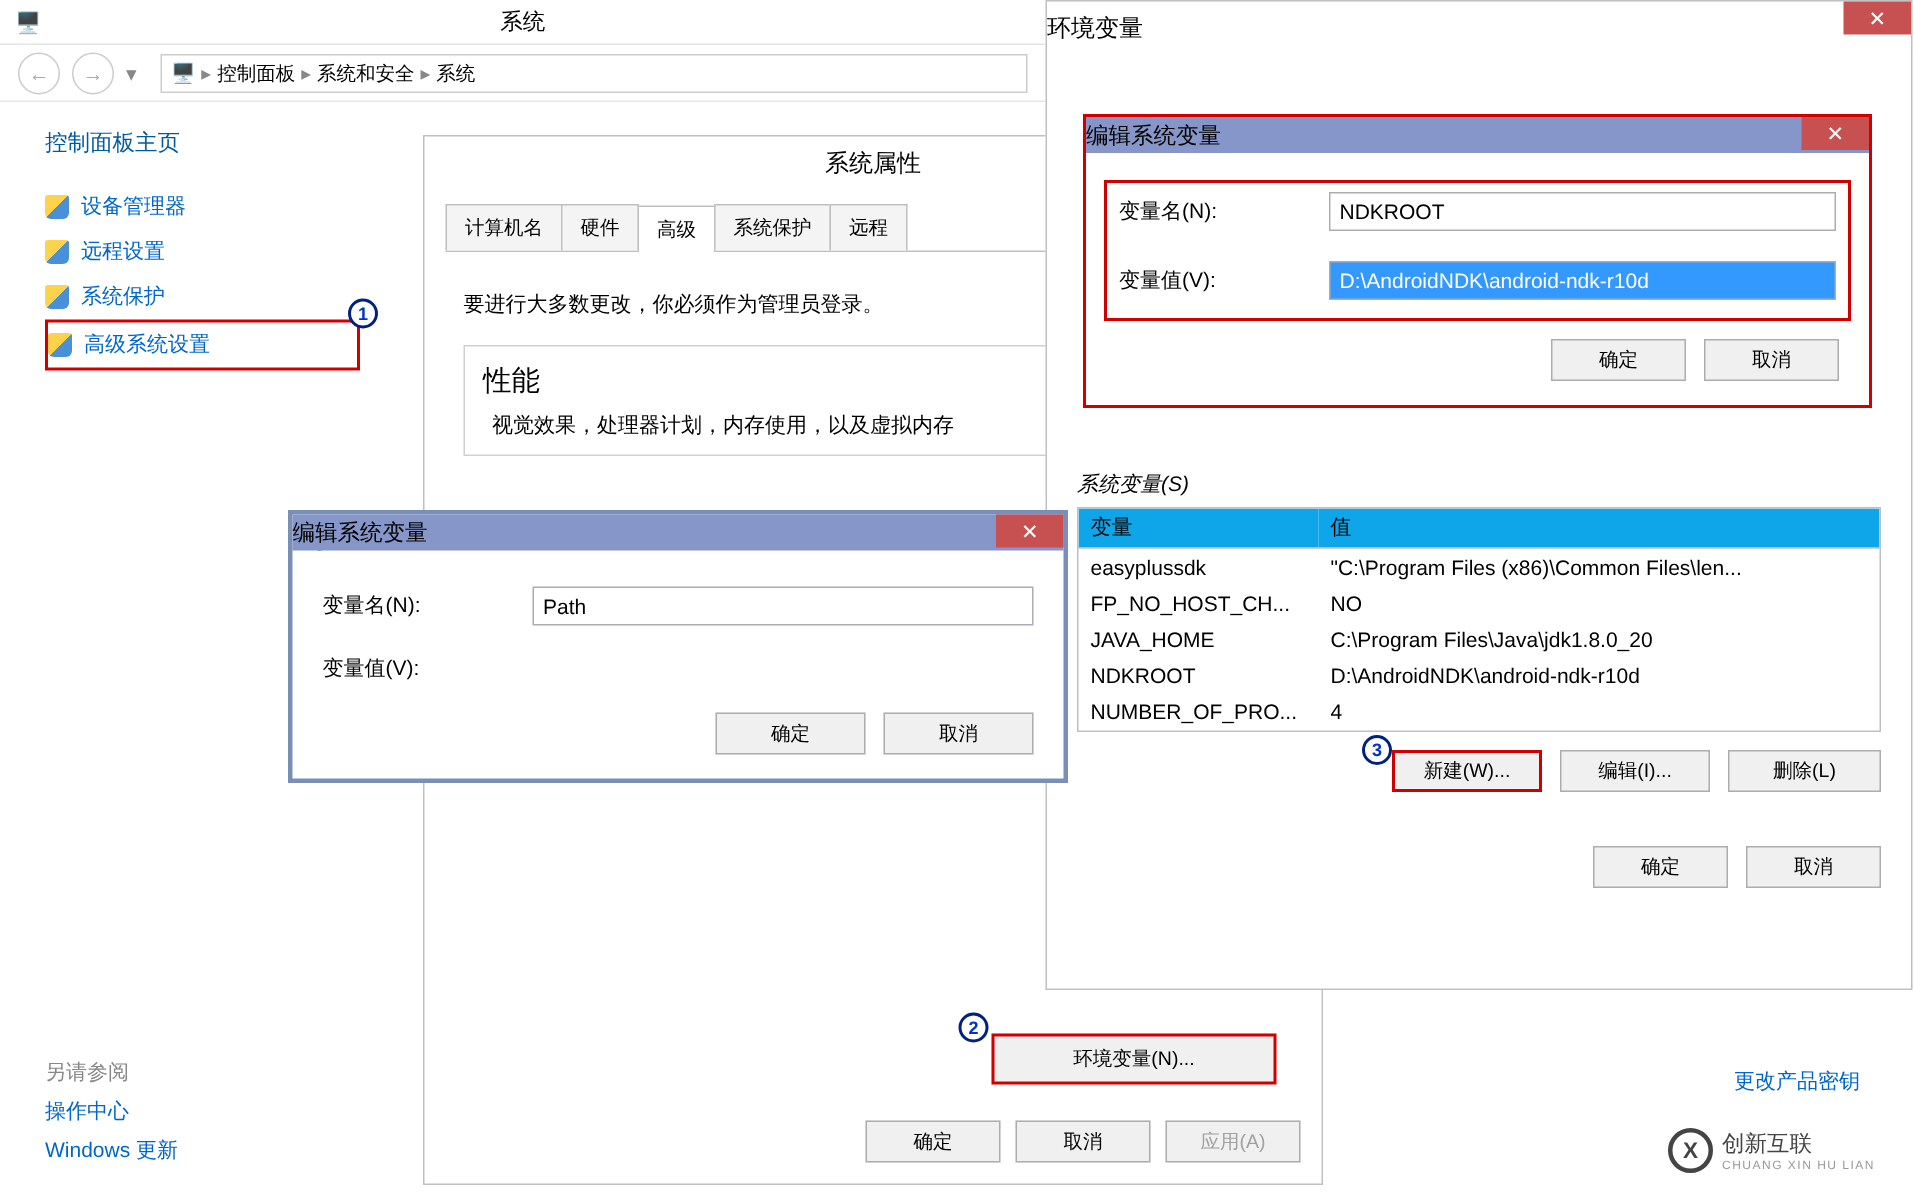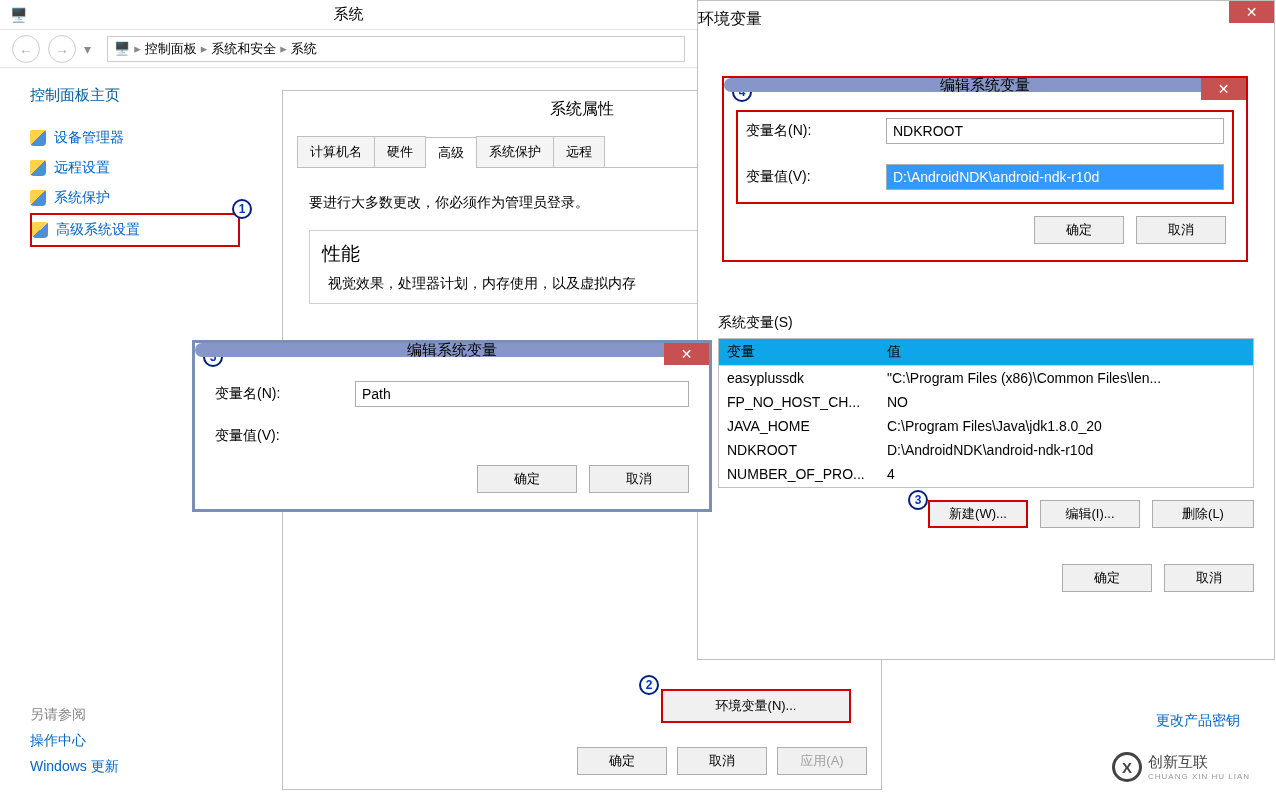--- a/index.html
+++ b/index.html
@@ -32,31 +32,31 @@
 .gbtitle { font-size:19px; margin-bottom:8px; }
 .sys-btns { display:flex; gap:10px; justify-content:flex-end; padding:0 14px; position:absolute; bottom:14px; right:0; width:100%; }
 .wbtn { min-width:90px; height:28px; border:1px solid #adadad; background:#f0f0f0; font-size:13px; cursor:pointer; }
 .wbtn:disabled { color:#a0a0a0; }
 
 
 .env-dialog { position:absolute; left:697px; top:0; width:578px; height:660px; background:#fff; border:1px solid #c0c0c0; }
 .env-title { text-align:left; font-size:16px; padding:8px 0; }
 .env-dialog .close-btn { top:0; right:0; }
 .env-body { padding: 16px 20px; }
-.section-label { font-size:14px; margin: 260px 0 6px; }
+.section-label { font-size:14px; margin: 260px 0 6px; font-style: italic; }
 .table-wrap { border:1px solid #c0c0c0; height:150px; overflow-y:scroll; font-size:14px; }
 .table-wrap table { width:100%; border-collapse:collapse; }
 .table-wrap th { text-align:left; font-weight:normal; padding:4px 8px; border-bottom:1px solid #d0d0d0; background:#0ea5e9; }
 .table-wrap td { padding:4px 8px; white-space:nowrap; overflow:hidden; text-overflow:ellipsis; max-width:180px; }
 .btn-row { display:flex; gap:12px; justify-content:flex-end; margin-top:12px; }
 .bottom-row { display:flex; gap:12px; justify-content:flex-end; margin-top:36px; }
 
 
 .editvar { position:absolute; background:#fff; border:1px solid #7a8fb5; }
-.editvar .tbar { background:#8696c8; height:14px; display:flex; align-items:center; justify-content:center; color:#000; font-size:15px; position:relative;border-radius:11px; }
+.editvar .tbar { background:#8696c8; height:24px; display:flex; align-items:center; color:#000; font-size:15px; position:relative; }
 .editvar .tbar .close-btn { top:0; right:0; height:22px; }
 .editvar .body { padding:24px 20px 16px; }
 .editvar .row { display:flex; align-items:center; margin-bottom:20px; }
 .editvar .row label { width:140px; font-size:14px; }
 .editvar .row input { flex:1; height:26px; border:1px solid #abadb3; padding:0 6px; font-size:14px; }
 .editvar .row input.selected { background:#3399ff; color:#fff; }
 .editvar .btns { display:flex; gap:12px; justify-content:flex-end; }
 
 
 .bottom-links { position:absolute; left:30px; bottom:20px; }

